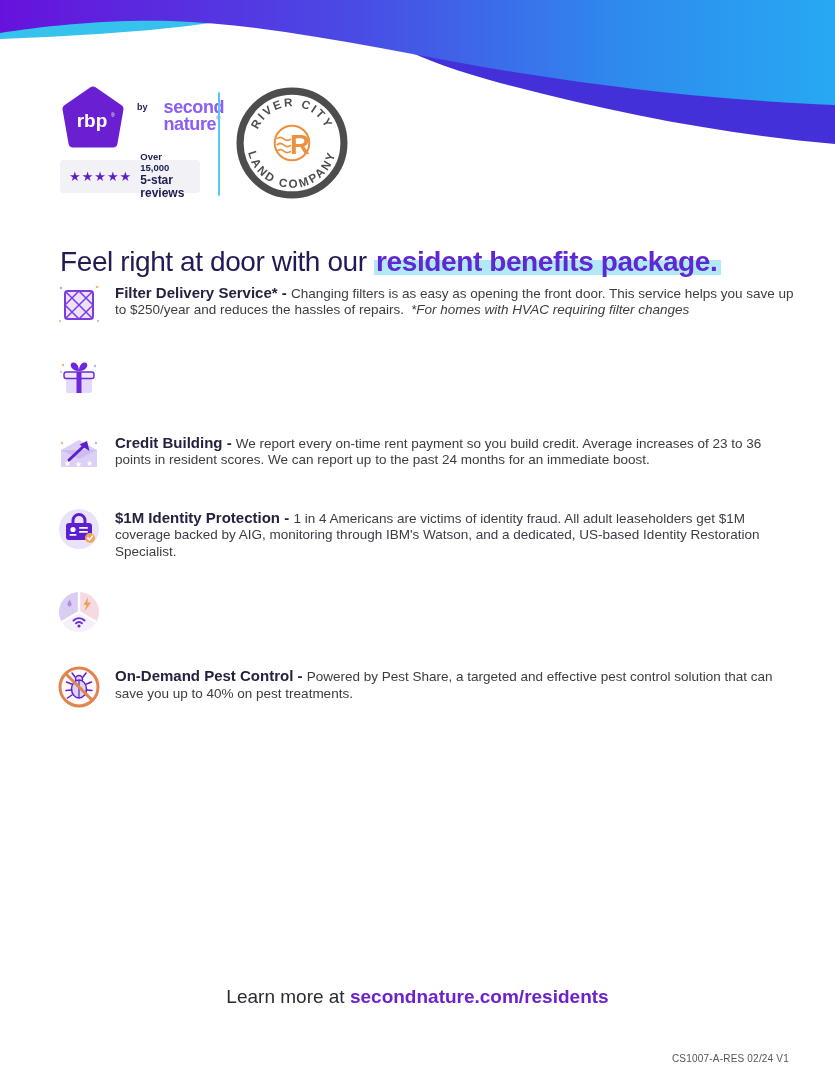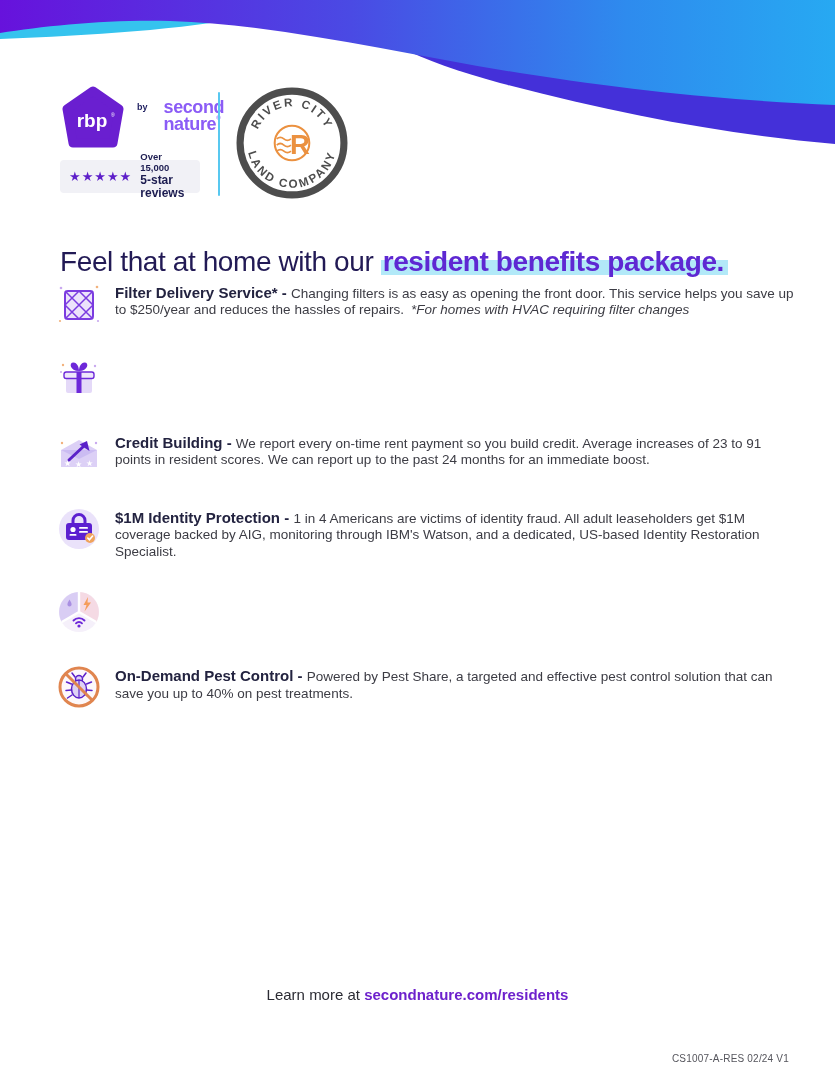--- a/index.html
+++ b/index.html
@@ -37,21 +37,21 @@
   
   .benefits{position:absolute;left:56px;top:281px;width:745px;display:flex;flex-direction:column;gap:29px;}
   .benefit{display:flex;gap:13px;align-items:flex-start;}
   .benefit-icon{width:46px;height:46px;flex:0 0 46px;}
   .benefit-icon svg{display:block;}
   .benefit-text{margin:3px 0 0;width:686px;font-size:13.5px;line-height:1.22;color:#3c3c44;}
   .b-title{font-weight:bold;color:#232340;font-size:15px;}
   .b-note{font-style:italic;margin-left:7px;color:#3c3c44;}
 
   
-  .footer{position:absolute;left:0;top:986px;width:835px;text-align:center;font-size:15px;color:#2b2b33;}
+  .footer{position:absolute;left:0;top:986px;width:835px;text-align:center;font-size:19px;color:#2b2b33;}
   .footer-link{font-weight:bold;color:#6d21cc;text-decoration:none;cursor:pointer;}
   .doc-code{position:absolute;right:46px;top:1053px;font-size:10px;color:#55555c;letter-spacing:0.2px;}
 </style>
 </head>
 <body>
 
 <div class="page">
 
   <svg class="wave" viewBox="0 0 835 150" preserveAspectRatio="none" aria-hidden="true">
     <defs>
@@ -101,21 +101,21 @@
       <textPath href="#rcArcTop" startOffset="50%" text-anchor="middle">RIVER CITY</textPath>
     </text>
     <text font-size="11.5" font-weight="bold" fill="#4d4d4d" letter-spacing="2.2">
       <textPath href="#rcArcBottom" startOffset="50%" text-anchor="middle">LAND COMPANY</textPath>
     </text>
     <circle cx="55" cy="55" r="17" fill="none" stroke="#eb9140" stroke-width="2"></circle>
     <path d="M40 51 q3.5 -3 7 0 t7 0 M40 57 q3.5 -3 7 0 t7 0 M40 63 q3.5 -3 7 0 t7 0" stroke="#eb9140" stroke-width="1.7" fill="none"></path>
     <text x="53" y="66" font-size="27" font-weight="bold" fill="#eb9140">R</text>
   </svg>
 
-  <h1 class="headline"><span>Feel that at home with our </span><span class="headline-highlight">resident benefits package.</span></h1>
+  <h1 class="headline"><span>Feel right at door with our </span><span class="headline-highlight">resident benefits package.</span></h1>
 
   <div class="benefits">
 
     <div class="benefit">
       <div class="benefit-icon">
         <svg width="46" height="46" viewBox="0 0 46 46" aria-hidden="true">
           <circle cx="5" cy="7" r="1.3" fill="#c9a9ef"></circle>
             <circle cx="41" cy="6" r="1.3" fill="#f2b27c"></circle>
           <circle cx="42" cy="40" r="1.1" fill="#c9a9ef"></circle>
             <circle cx="4" cy="40" r="1.1" fill="#f2b27c"></circle>
@@ -147,21 +147,21 @@
             <circle cx="40" cy="12" r="1.2" fill="#c9a9ef"></circle>
           <polygon points="5,19 23,9 41,19 41,36 5,36" fill="#dcd0f6"></polygon>
           <polygon points="5,19 23,28 41,19" fill="#cbbcf2"></polygon>
           <path d="M13 29 L29 14" stroke="#5b21c9" stroke-width="3" stroke-linecap="round"></path>
           <polygon points="31,10 33.5,20 23.5,13.5" fill="#5b21c9"></polygon>
           <text x="8" y="35" font-size="8" fill="#ffffff">★</text>
           <text x="19" y="36" font-size="8" fill="#ffffff">★</text>
           <text x="30" y="35" font-size="8" fill="#ffffff">★</text>
         </svg>
       </div>
-      <p class="benefit-text"><span class="b-title">Credit Building</span><span class="b-title"> - </span><span class="b-desc">We report every on-time rent payment so you build credit. Average increases of 23 to 91 points in resident scores. We can report up to the past 24 months for an immediate boost.</span></p>
+      <p class="benefit-text"><span class="b-title">Credit Building</span><span class="b-title"> - </span><span class="b-desc">We report every on-time rent payment so you build credit. Average increases of 23 to 36 points in resident scores. We can report up to the past 24 months for an immediate boost.</span></p>
     </div>
 
     <div class="benefit">
       <div class="benefit-icon">
         <svg width="46" height="46" viewBox="0 0 46 46" aria-hidden="true">
           <circle cx="23" cy="23" r="20" fill="#eae2fa"></circle>
           <path d="M17 18 v-3.5 a6 6 0 0 1 12 0 V18" fill="none" stroke="#5c1fd0" stroke-width="3"></path>
           <rect x="10" y="17" width="26" height="17" rx="3" fill="#5c1fd0"></rect>
           <circle cx="17" cy="23.5" r="2.6" fill="#ffffff"></circle>
           <rect x="13.5" y="28" width="7" height="1.8" rx="0.9" fill="#ffffff"></rect>

